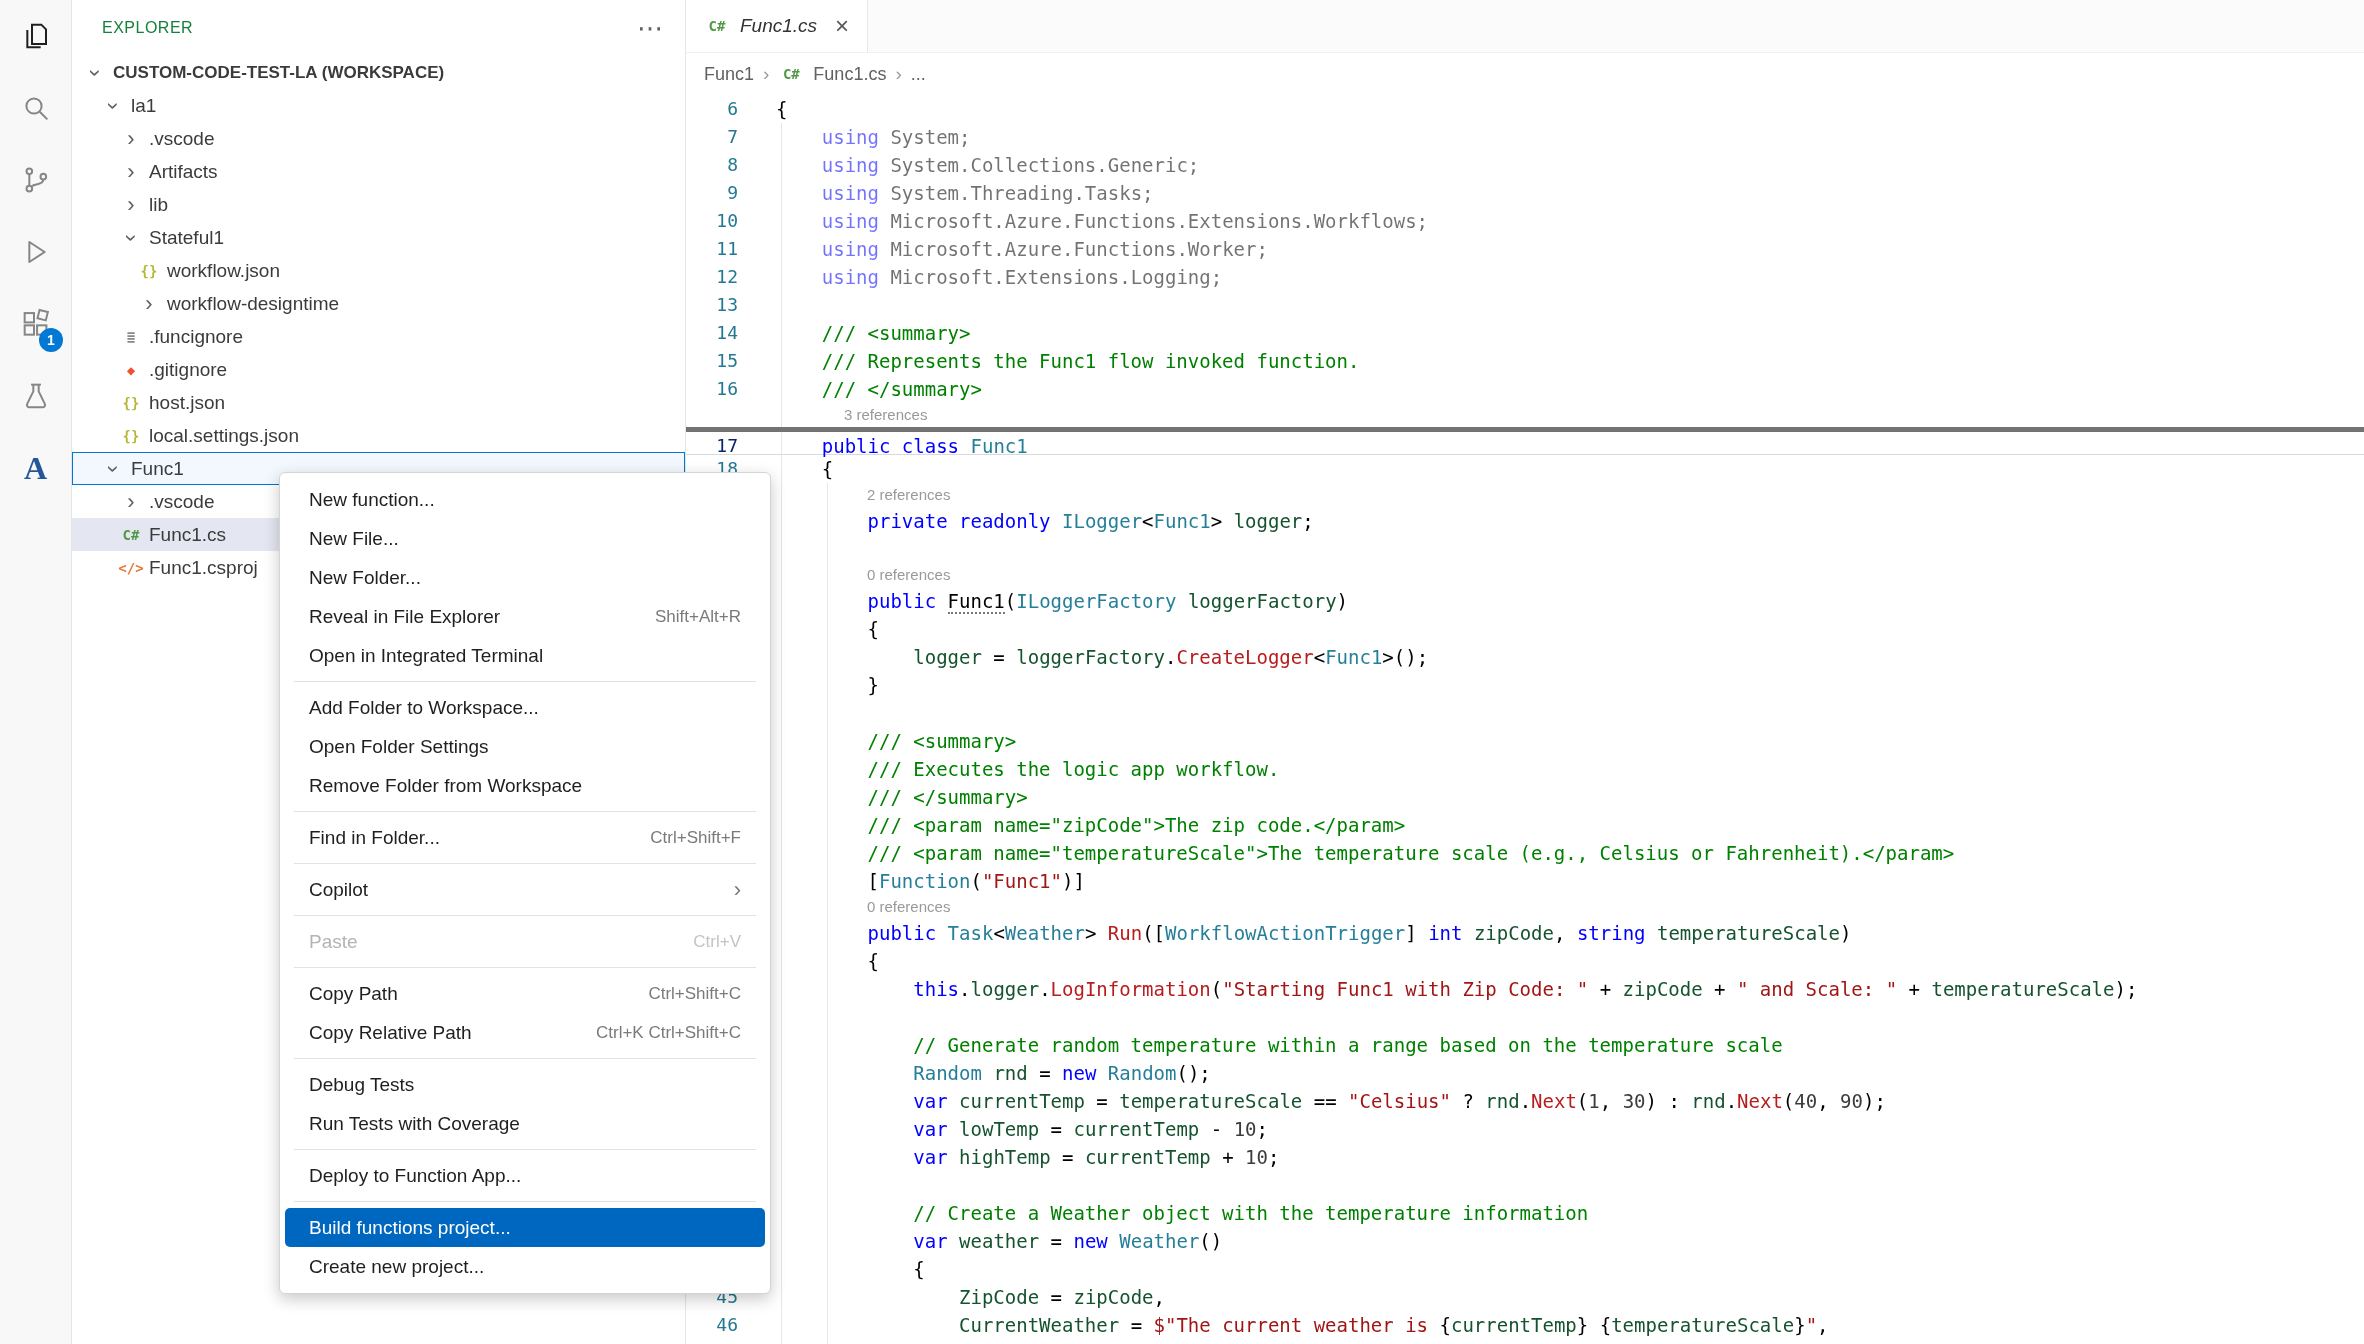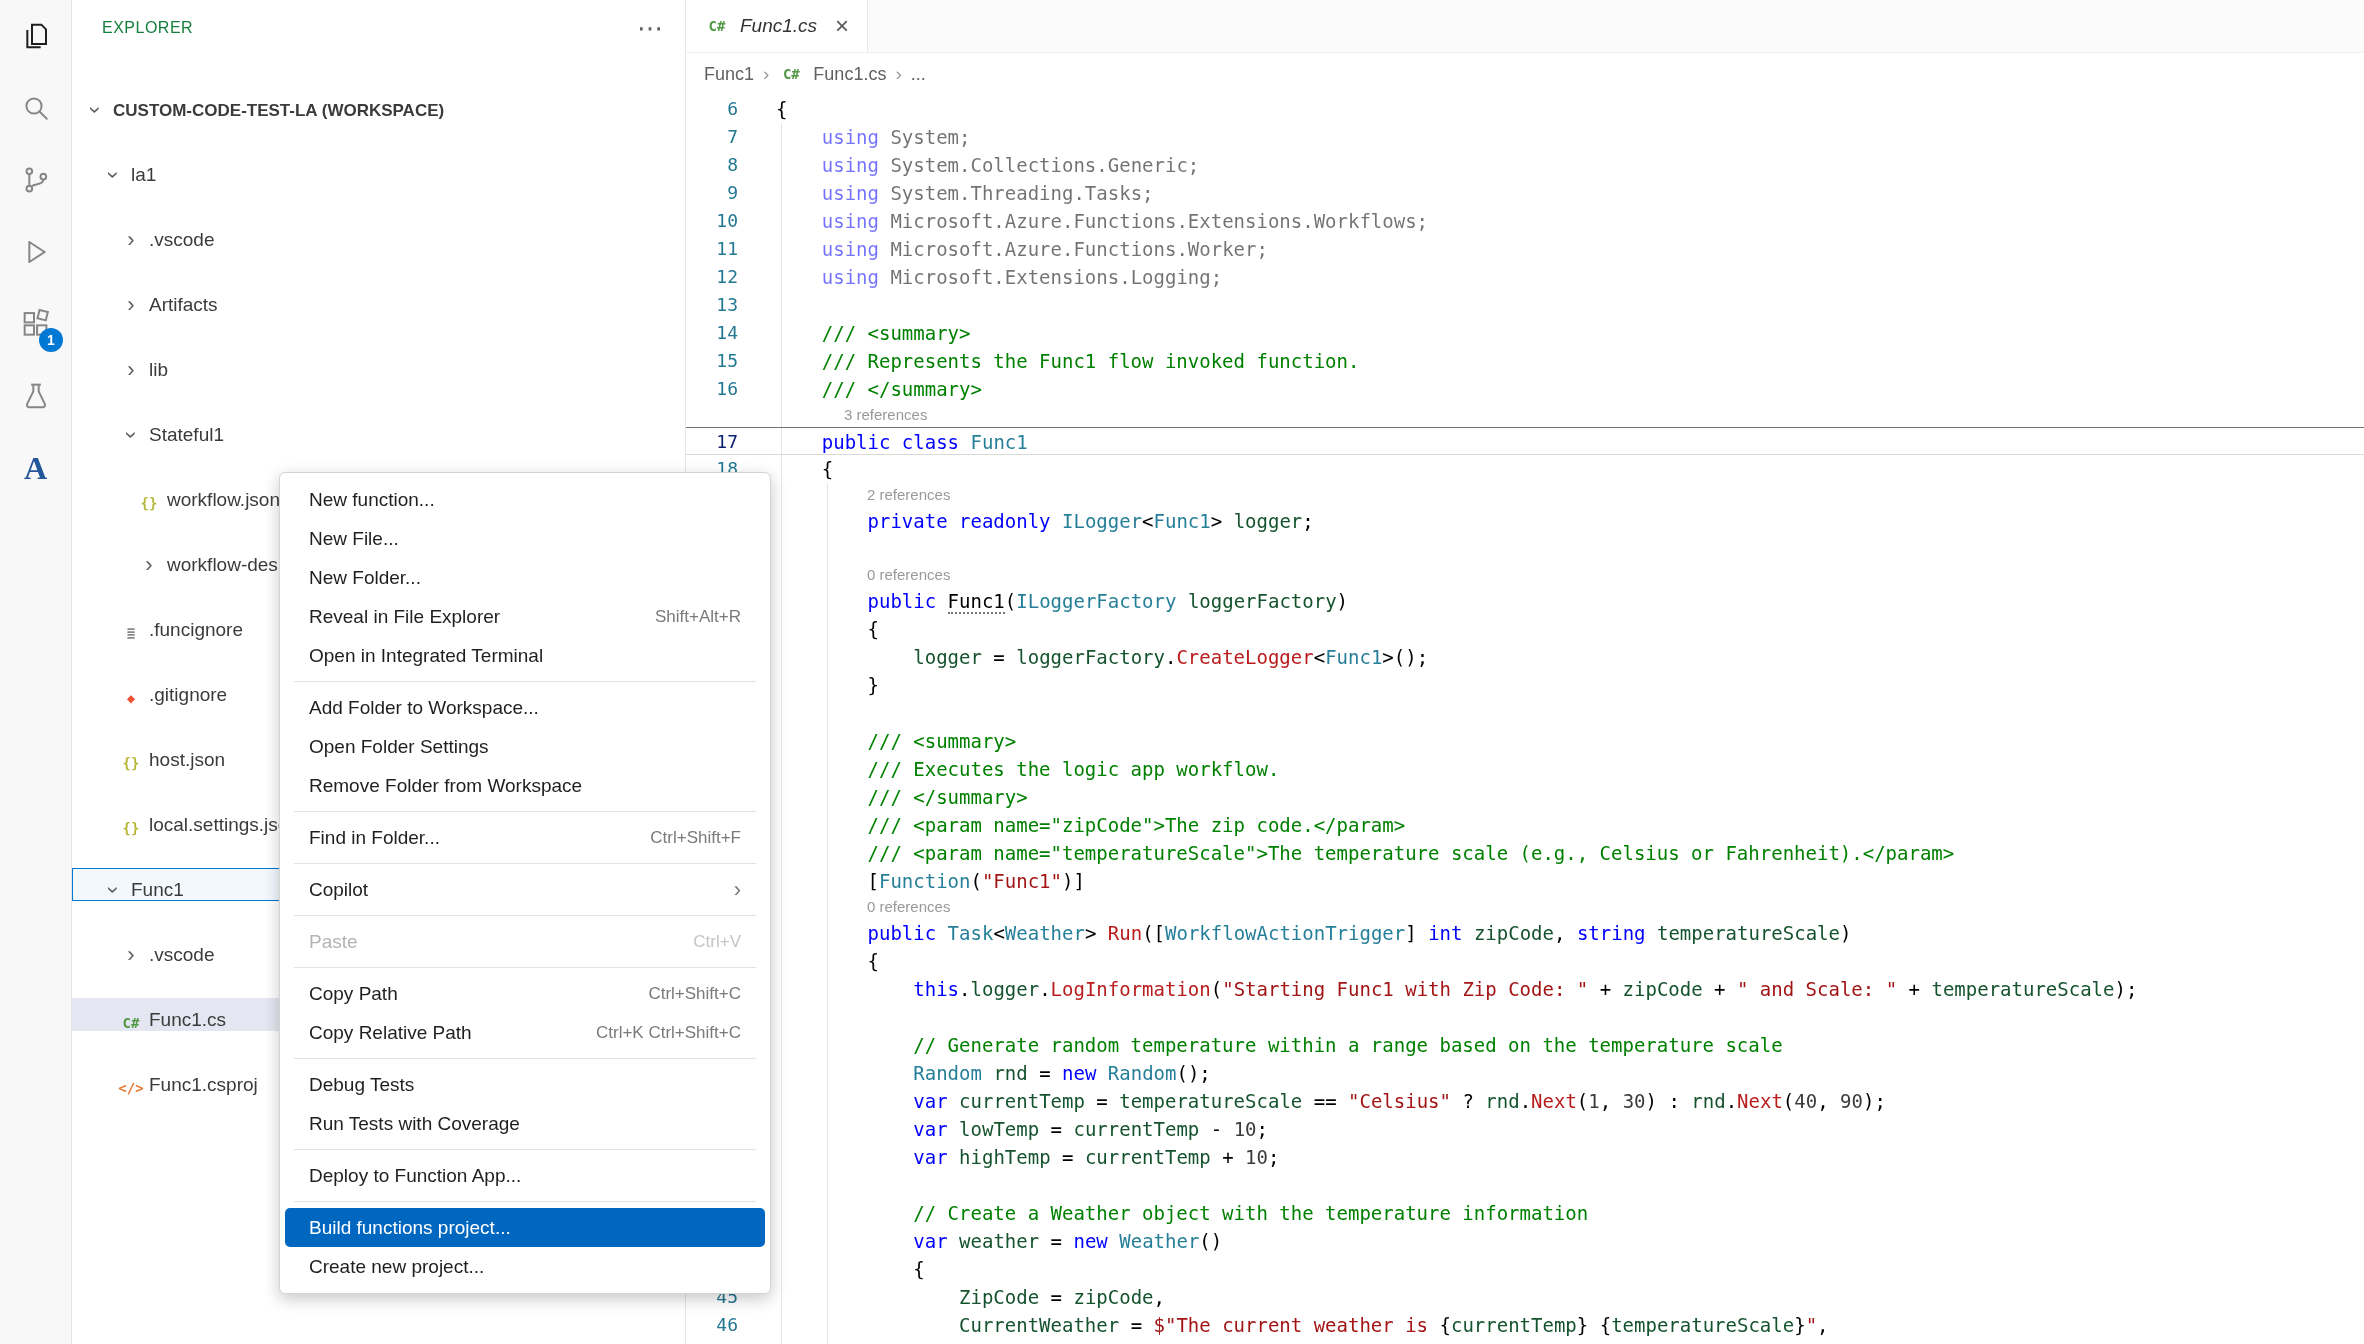--- a/index.html
+++ b/index.html
@@ -22,22 +22,22 @@
   .azure-a { font-size:32px; font-weight:800; color:#24579a; font-family:"Liberation Serif", serif; }
 
   
   .sidebar { position:absolute; left:72px; top:0; width:614px; height:100%;
     background:#ffffff; border-right:1px solid #e5e5e5; z-index:5; }
   .sb-header { height:56px; display:flex; align-items:center; justify-content:space-between;
     padding:0 22px 0 30px; }
   .sb-title { font-size:16px; color:#15803d; letter-spacing:.5px; }
   .sb-more { font-size:26px; color:#616161; cursor:pointer; line-height:1; }
   .tree { }
-  .trow { height:33px; display:flex; align-items:flex-end; font-size:19px; color:#3b3b3b;
-    cursor:pointer; white-space:nowrap;margin-top:32px; }
+  .trow { height:33px; display:flex; align-items:center; font-size:19px; color:#3b3b3b;
+    cursor:pointer; white-space:nowrap; }
   .trow.bold .tlabel { font-weight:700; font-size:17px; }
   .trow.sel { background:#e4e6f1; }
   .trow.foc { outline:1px solid #0078d4; outline-offset:-1px; background:#f2f8fd; }
   .chev { width:26px; flex:none; display:inline-flex; justify-content:center; align-items:center;
     color:#5f5f5f; font-size:22px; line-height:1; }
   .chev.down { transform:rotate(90deg); }
   .fileic { width:26px; flex:none; display:inline-flex; justify-content:center; align-items:center;
     font-family:"DejaVu Sans Mono", monospace; font-size:14px; font-weight:700; }
   .tlabel { margin-left:5px; }
 
@@ -51,21 +51,21 @@
   .breadcrumb { height:42px; display:flex; align-items:center; padding-left:18px; gap:9px;
     font-size:18px; color:#616161; }
   .bc-sep { color:#9a9a9a; font-size:19px; }
   .bc-item { cursor:pointer; }
 
   
   .codearea { position:absolute; top:95px; left:0; right:0; bottom:0;
     font-family:"DejaVu Sans Mono", "Liberation Mono", monospace; font-size:19px; z-index:0; }
   .guide { position:absolute; width:1px; background:#e6e6e6; bottom:0; z-index:-1; }
   .crow { display:flex; height:28px; line-height:28px; white-space:pre; }
-  .crow.cur { border-top:1px solid #737373; border-bottom:1px solid #d9d9d9; }
+  .crow.cur { border-top:5px solid #737373; border-bottom:1px solid #d9d9d9; }
   .lnum { width:52px; flex:none; text-align:right; padding-right:0; color:#237893; font-size:18px; }
   .lspace { width:38px; flex:none; }
   .cur .lnum { color:#0b216f; }
   .ltext { flex:1; }
   .ltext.fade { opacity:.55; }
   .lens-row { display:flex; height:24px; line-height:24px; white-space:pre; }
   .lens { font-family:"Liberation Sans", sans-serif; font-size:15px; color:#999999; cursor:pointer; }
 
   .tk-k { color:#0000ff; }
   .tk-t { color:#267f99; }

